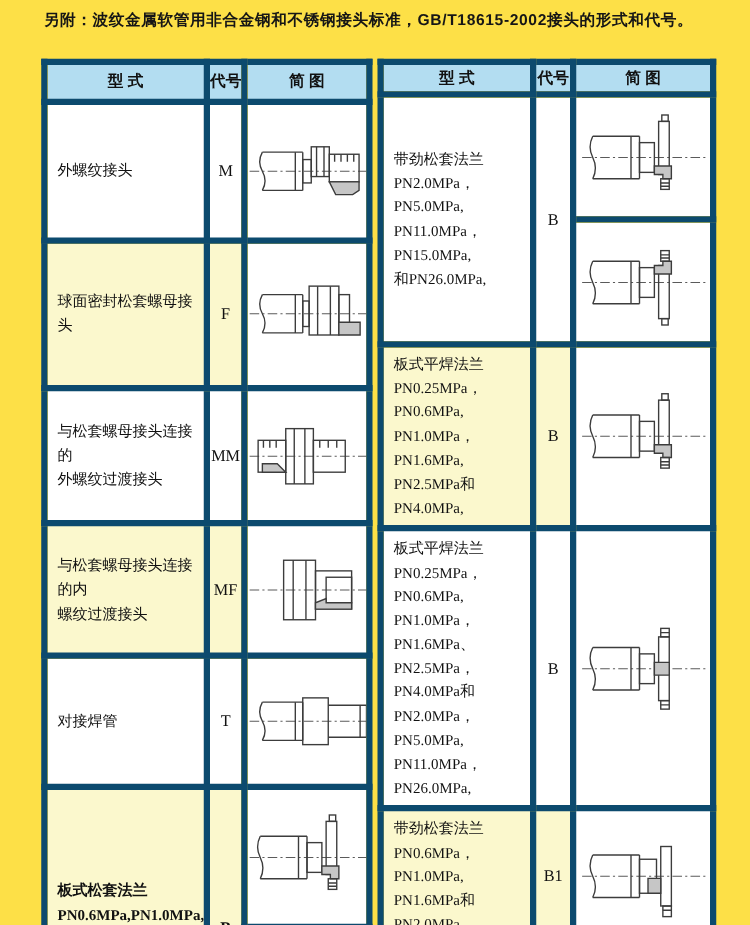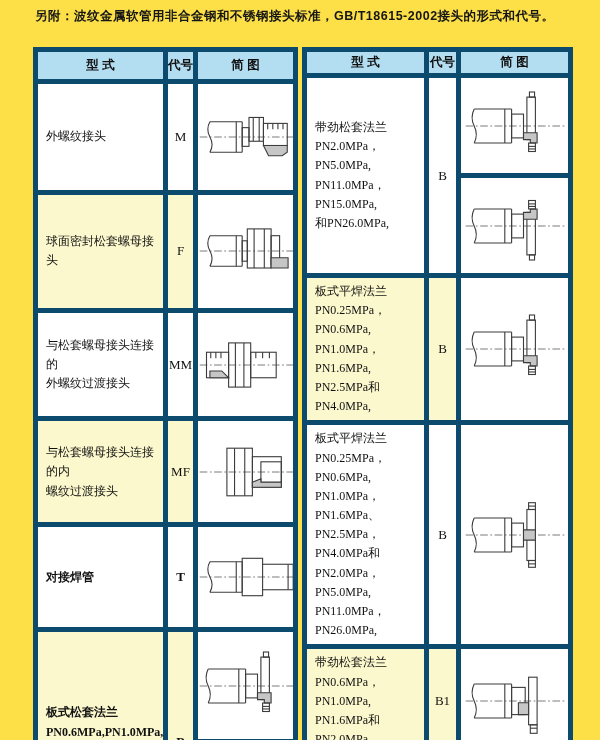--- a/index.html
+++ b/index.html
@@ -118,21 +118,21 @@
                 <line class="cl" x1="2" y1="42" x2="118" y2="42"></line>
                 <rect x="34" y="14" width="30" height="56"></rect>
                 <line x1="43" y1="14" x2="43" y2="70"></line>
                 <line x1="55" y1="14" x2="55" y2="70"></line>
                 <rect x="64" y="24" width="34" height="36"></rect>
                 <rect x="74" y="30" width="24" height="24"></rect>
                 <path class="ht" d="M64,60 h34 v-6 h-24 v-4 l-10,4 z"></path>
               </svg>
             </td>
       </tr>
-      <tr style="height:84px;font-weight:bold;">
+      <tr style="height:84px;">
         <td class="type">对接焊管</td>
         <td class="code">T</td>
         <td class="diag">
               <svg class="dsvg" viewBox="0 0 120 84" width="102" height="80" aria-hidden="true">
                 <line class="cl" x1="2" y1="42" x2="118" y2="42"></line>
                 <path d="M14,24 q-5,9 0,18 q5,9 0,18"></path>
                 <line x1="14" y1="24" x2="52" y2="24"></line>
                 <line x1="14" y1="60" x2="52" y2="60"></line>
                 <line x1="52" y1="24" x2="52" y2="60"></line>
                 <line x1="45" y1="24" x2="45" y2="60"></line>

